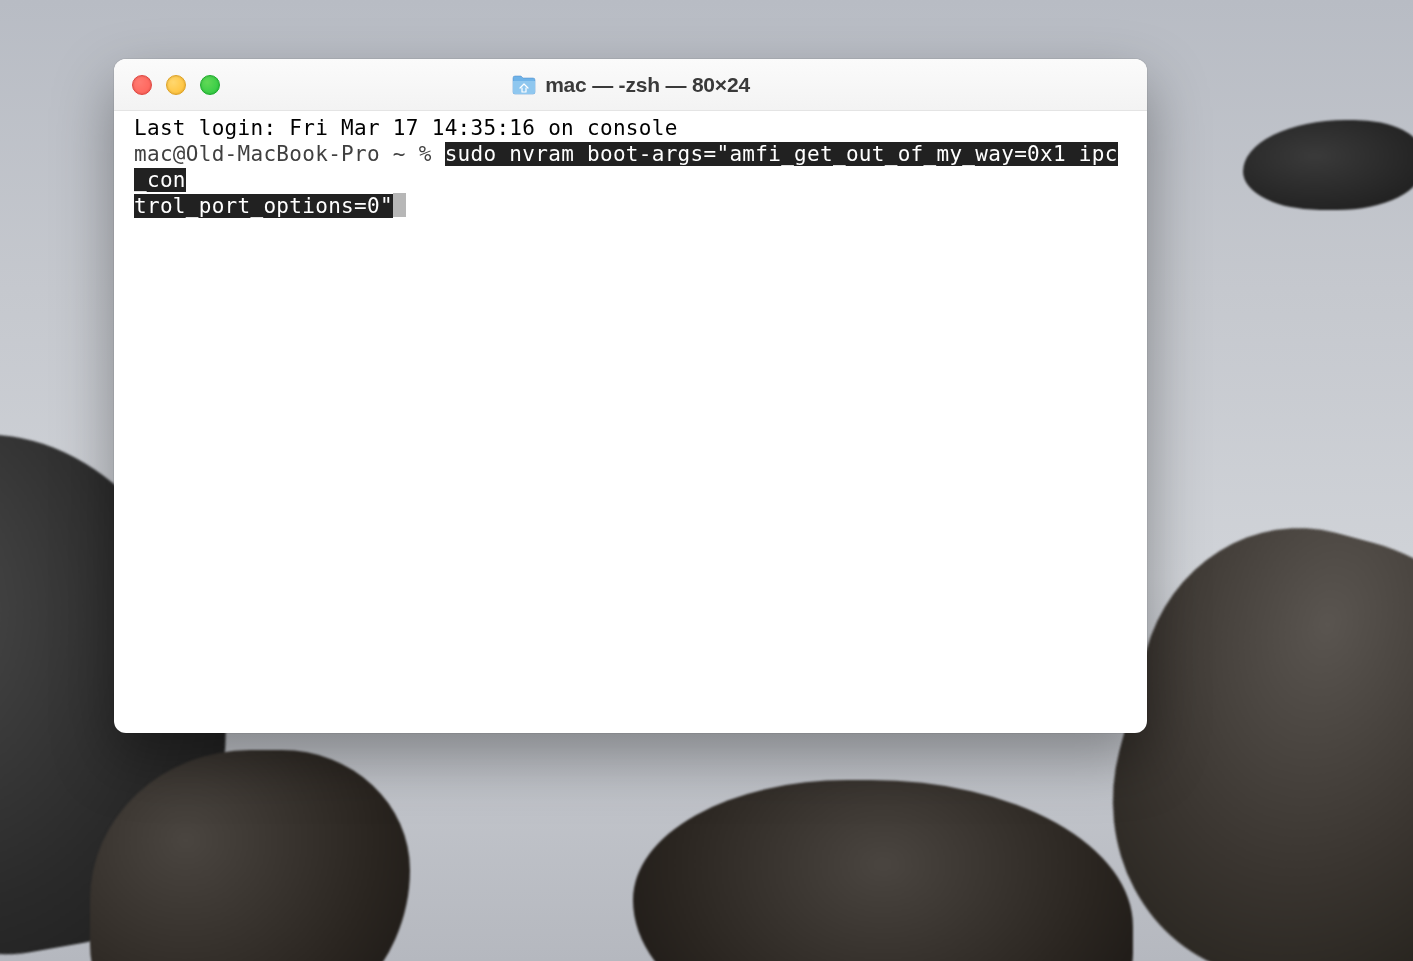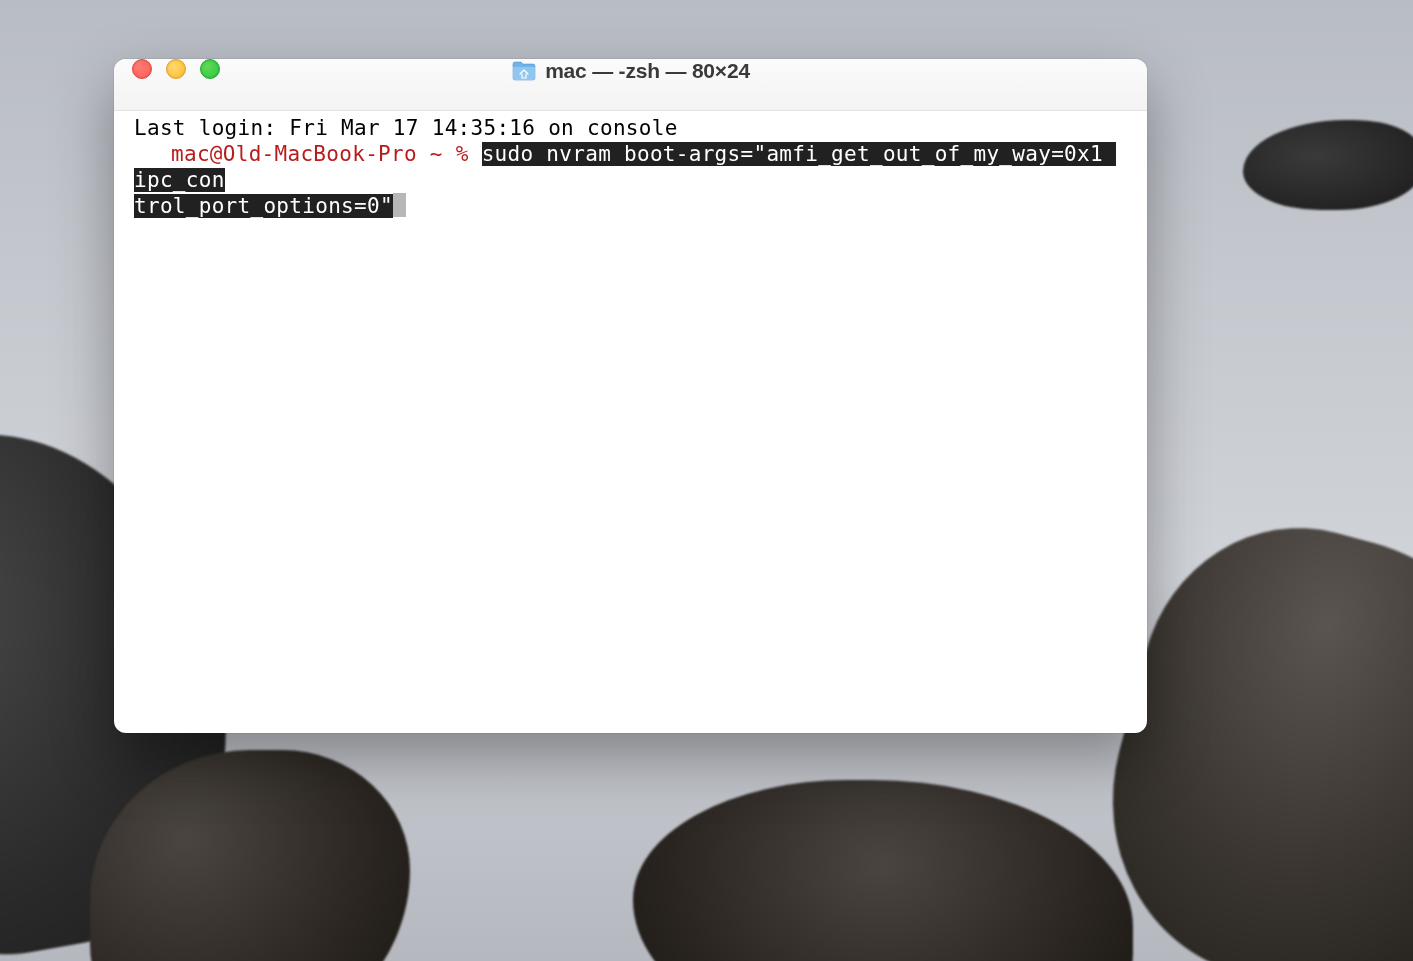--- a/index.html
+++ b/index.html
@@ -73,21 +73,21 @@
       box-shadow: 0 25px 60px rgba(0,0,0,0.35), 0 0 0 1px rgba(0,0,0,0.05);
       overflow: hidden;
       display: flex;
       flex-direction: column;
     }
     .titlebar {
       height: 52px;
       background: linear-gradient(180deg, #fbfbfb 0%, #f3f3f3 100%);
       border-bottom: 1px solid #e4e4e4;
       display: flex;
-      align-items: flex-start;
+      align-items: center;
       position: relative;
       flex-shrink: 0;
     }
     .traffic-lights {
       display: flex;
       gap: 14px;
       padding-left: 18px;
       align-items: center;
     }
     .light {
@@ -138,22 +138,21 @@
       font-weight: 500;
       letter-spacing: 0.3px;
     }
     .login-line {
       display: block;
     }
     .prompt-wrap {
       display: inline;
     }
     .prompt {
-      color: #b91c1c;
-      margin-left: 37px;
+      color: #404040;
     }
     .cmd-selected {
       background: #212121;
       color: #ffffff;
       padding: 0;
     }
     .cursor-block {
       display: inline-block;
       width: 13px;
       height: 24px;

